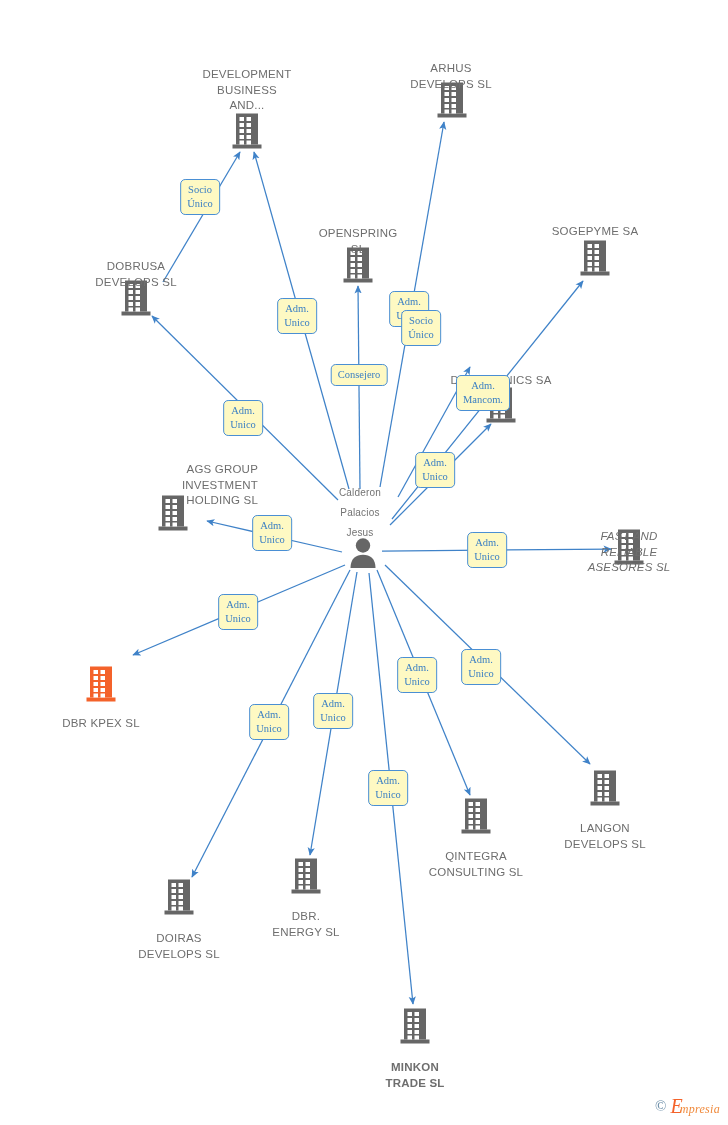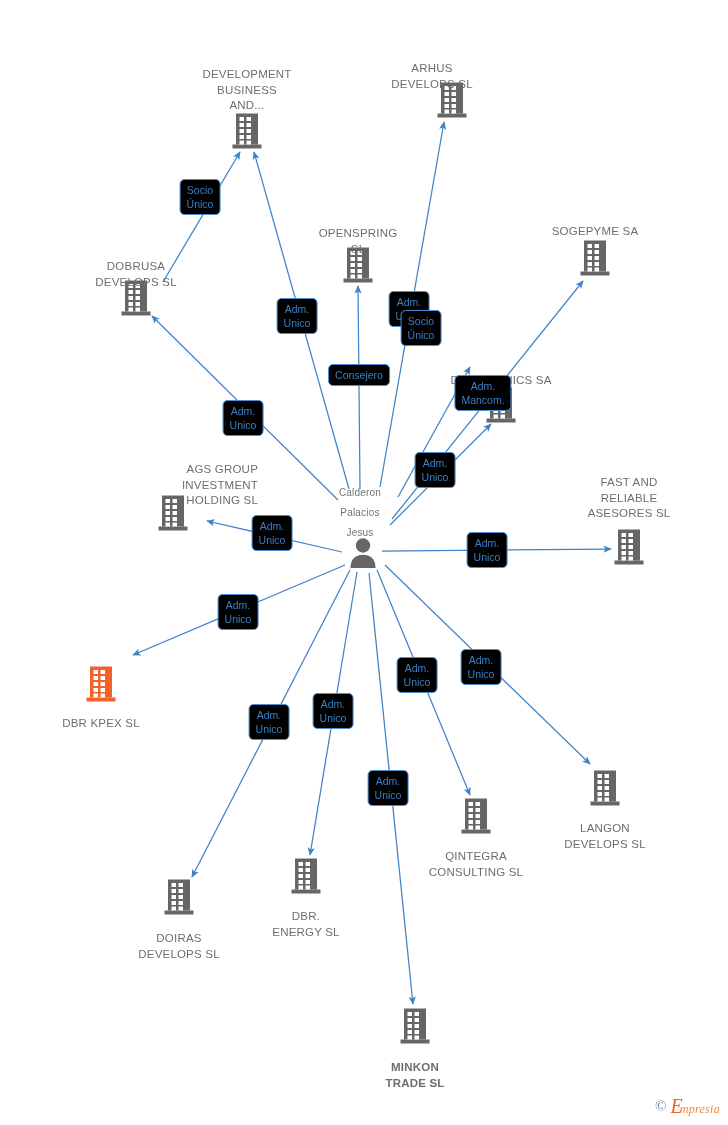--- a/index.html
+++ b/index.html
@@ -52,28 +52,28 @@
     display: block;
   }
   .icon-person {
     display: block;
   }
   .edge-label {
     position: absolute;
     transform: translate(-50%, -50%);
     border: 1.3px solid #4a8fd4;
     border-radius: 5px;
-    background: #000000;
+    background: #fef9c3;
     color: #3a7fc4;
     font-size: 10.5px;
     line-height: 14px;
     text-align: center;
     padding: 3px 6px;
     white-space: pre-line;
-    font-family: Liberation Sans, sans-serif;
+    font-family: Liberation Serif, serif;
     box-sizing: border-box;
   }
   .watermark {
     position: absolute;
     right: 8px;
     bottom: 8px;
     display: flex;
     align-items: center;
     gap: 4px;
   }
@@ -162,21 +162,21 @@
             <rect x="16.5" y="11" width="4.5" height="4" fill="#ffffff"></rect>
             <rect x="9.5" y="17" width="4.5" height="4" fill="#ffffff"></rect>
             <rect x="16.5" y="17" width="4.5" height="4" fill="#ffffff"></rect>
             <rect x="9.5" y="23" width="4.5" height="4" fill="#ffffff"></rect>
             <rect x="16.5" y="23" width="4.5" height="4" fill="#ffffff"></rect>
             <rect x="9.5" y="28.5" width="4.5" height="4" fill="#ffffff"></rect>
             <rect x="16.5" y="28.5" width="4.5" height="4" fill="#ffffff"></rect>
           </svg>
         </span>
       </div>
-      <div class="node-label" style="position: absolute; left: 432px; top: 61px; width: 170px; transform: translate(-50%, 0px);">ARHUS
+      <div class="node-label" style="position: absolute; left: 451px; top: 61px; width: 170px; transform: translate(-50%, 0px);">ARHUS
 DEVELOPS  SL</div>
       <div class="node" style="left: 136px; top: 298px;">
         <span>
           <svg class="icon-building" width="34" height="38" viewBox="0 0 34 38" xmlns="http://www.w3.org/2000/svg">
             <rect x="6" y="1.5" width="22" height="31" fill="#666666"></rect>
             <rect x="2.5" y="32.5" width="29" height="4" fill="#666666"></rect>
             <rect x="9.5" y="5" width="4.5" height="4" fill="#ffffff"></rect>
             <rect x="16.5" y="5" width="4.5" height="4" fill="#ffffff"></rect>
             <rect x="9.5" y="11" width="4.5" height="4" fill="#ffffff"></rect>
             <rect x="16.5" y="11" width="4.5" height="4" fill="#ffffff"></rect>
@@ -281,21 +281,21 @@
             <rect x="16.5" y="11" width="4.5" height="4" fill="#ffffff"></rect>
             <rect x="9.5" y="17" width="4.5" height="4" fill="#ffffff"></rect>
             <rect x="16.5" y="17" width="4.5" height="4" fill="#ffffff"></rect>
             <rect x="9.5" y="23" width="4.5" height="4" fill="#ffffff"></rect>
             <rect x="16.5" y="23" width="4.5" height="4" fill="#ffffff"></rect>
             <rect x="9.5" y="28.5" width="4.5" height="4" fill="#ffffff"></rect>
             <rect x="16.5" y="28.5" width="4.5" height="4" fill="#ffffff"></rect>
           </svg>
         </span>
       </div>
-      <div class="node-label" style="position: absolute; left: 629px; top: 475px; width: 170px; transform: translate(-50%, 0px);">FAST AND
+      <div class="node-label" style="position: absolute; left: 629px; top: 529px; width: 170px; transform: translate(-50%, 0px); font-style: italic;">FAST AND
 RELIABLE
 ASESORES  SL</div>
       <div class="node" style="left: 101px; top: 684px;">
         <span>
           <svg class="icon-building" width="34" height="38" viewBox="0 0 34 38" xmlns="http://www.w3.org/2000/svg">
             <rect x="6" y="1.5" width="22" height="31" fill="#f4622a"></rect>
             <rect x="2.5" y="32.5" width="29" height="4" fill="#f4622a"></rect>
             <rect x="9.5" y="5" width="4.5" height="4" fill="#ffffff"></rect>
             <rect x="16.5" y="5" width="4.5" height="4" fill="#ffffff"></rect>
             <rect x="9.5" y="11" width="4.5" height="4" fill="#ffffff"></rect>

